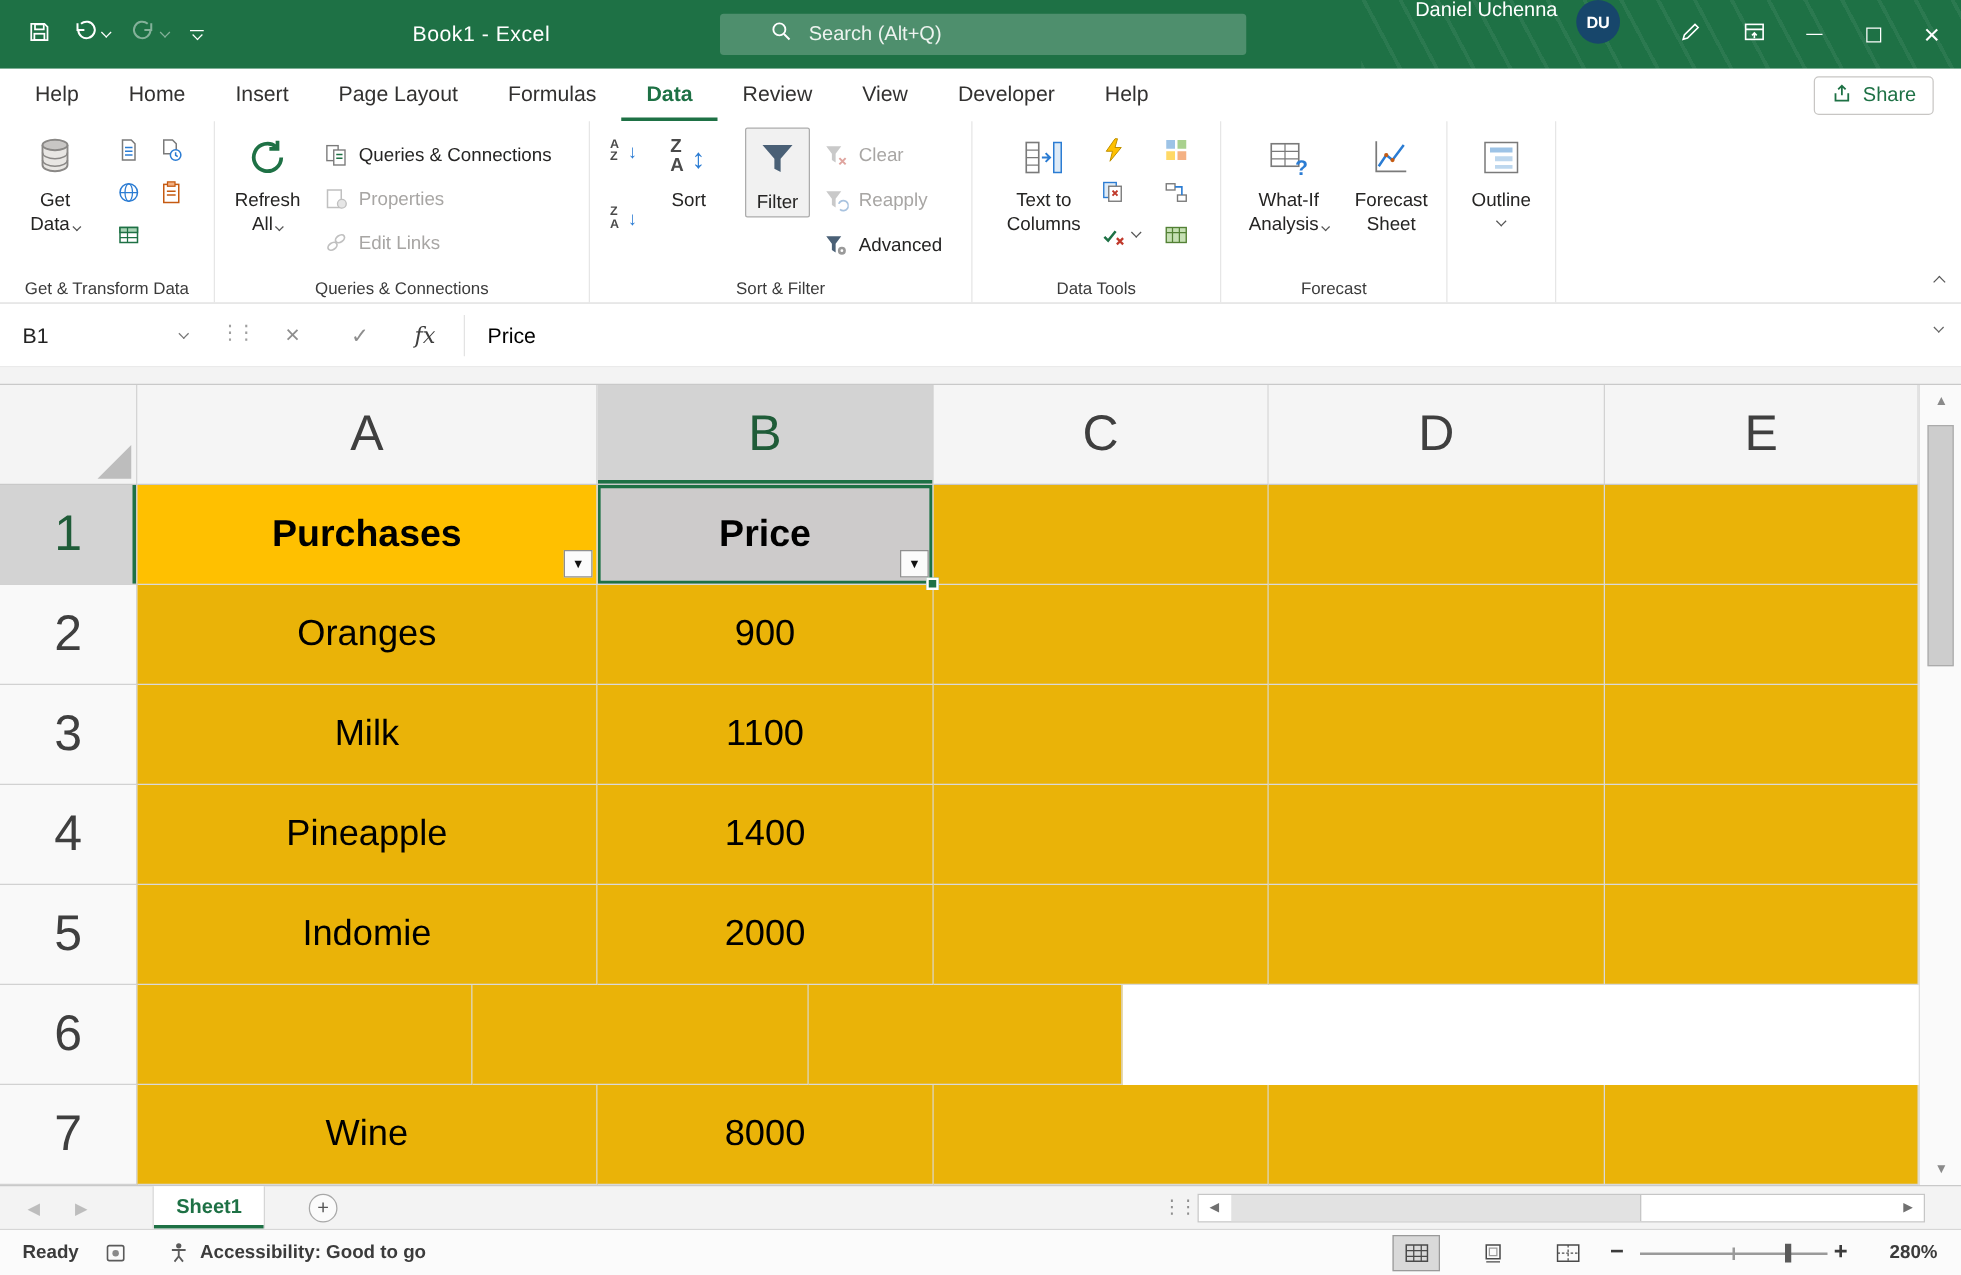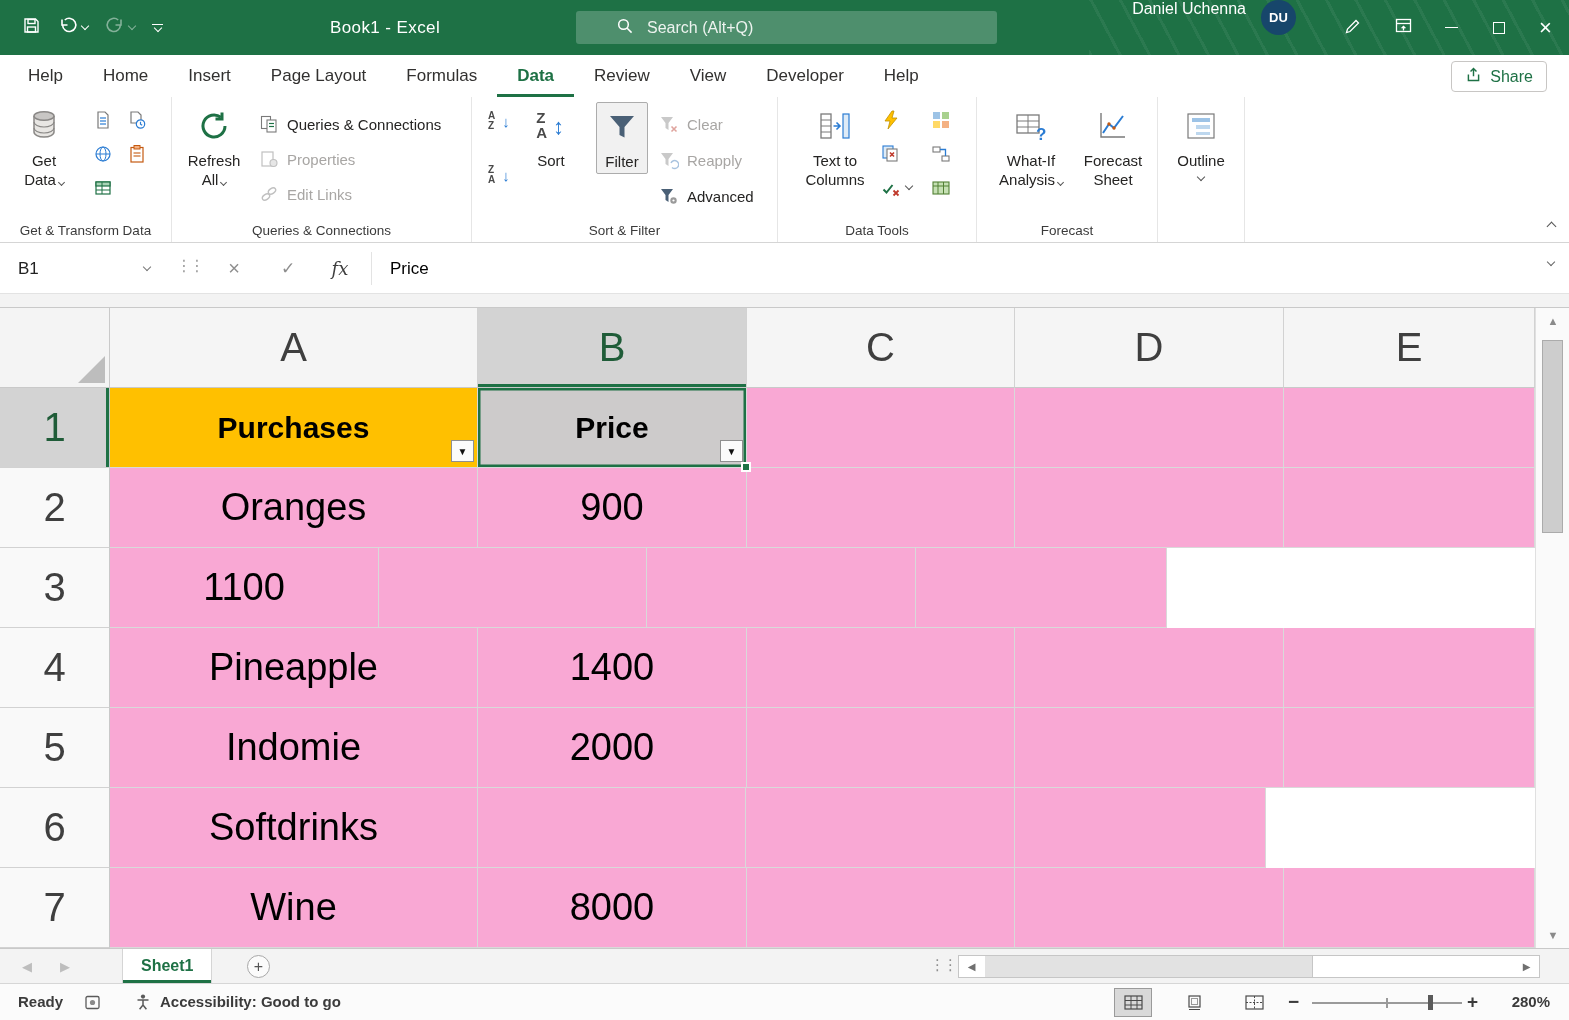--- a/index.html
+++ b/index.html
@@ -74,22 +74,22 @@
   .colheads { position:absolute; left:110px; top:0; height:80px; display:flex; }
   .colhead { height:80px; background:#F5F5F5; border-right:1px solid #D2D2D2; border-bottom:1px solid #C9C9C9;
     display:flex; align-items:center; justify-content:center; font-size:40px; font-weight:300; color:#3F3F3F; cursor:pointer; }
   .colhead.sel { background:#D3D3D3; color:#1F5C38; box-shadow:inset 0 -3px 0 #1E7145; }
   .rowheads { position:absolute; left:0; top:80px; width:110px; }
   .rowhead { width:110px; height:80px; background:#F9F9F9; border-right:1px solid #C9C9C9; border-bottom:1px solid #D2D2D2;
     display:flex; align-items:center; justify-content:center; font-size:40px; font-weight:300; color:#3F3F3F; cursor:pointer; }
   .rowhead.sel { background:#D3D3D3; color:#1F5C38; box-shadow:inset -3px 0 0 #1E7145; }
   .cells { position:absolute; left:110px; top:80px; }
   .crow { display:flex; height:80px; }
-  .cell { height:80px; background:#f9a8d4; border-right:1px solid #D9D9D9; border-bottom:1px solid #D9D9D9;
-    display:flex; align-items:center; justify-content:center; font-size:38px; color:#000; cursor:cell; position:relative; }
+  .cell { height:80px; background:#eab308; border-right:1px solid #D9D9D9; border-bottom:1px solid #D9D9D9;
+    display:flex; align-items:center; justify-content:center; font-size:29px; color:#000; cursor:cell; position:relative; }
   .ca{width:368px}.cb{width:269px}.cc{width:268px}.cd{width:269px}.ce{width:251px}
   .cell.hdrA { background:#FFC000; font-weight:bold; font-size:30px; }
   .cell.hdrB { background:#CDCBCB; font-weight:bold; font-size:30px; box-shadow:inset 0 0 0 2.5px #1E7145; }
   .fillhandle { position:absolute; right:-5px; bottom:-5px; width:10px; height:10px; background:#1E7145; border:2px solid #fff; z-index:4; }
   .flt { position:absolute; right:3px; bottom:5px; width:23px; height:22px; background:#FBFBFB; border:1px solid #8F8F8F;
     display:flex; align-items:center; justify-content:center; cursor:pointer; z-index:3; }
   .flt span { font-size:10px; color:#111; }
 
   
   .vscroll { position:absolute; left:1535px; top:308px; width:34px; height:640px; background:#FAFAFA; border-left:1px solid #E0E0E0; }
@@ -545,41 +545,41 @@
         <div class="cell ce"></div>
       </div>
       <div class="crow">
         <div class="cell ca">Oranges</div>
         <div class="cell cb">900</div>
         <div class="cell cc"></div>
         <div class="cell cd"></div>
         <div class="cell ce"></div>
       </div>
       <div class="crow">
+        <div class="cell ca">Milk</div>
         <div class="cell cb">1100</div>
         <div class="cell cc"></div>
         <div class="cell cd"></div>
         <div class="cell ce"></div>
       </div>
       <div class="crow">
         <div class="cell ca">Pineapple</div>
         <div class="cell cb">1400</div>
         <div class="cell cc"></div>
         <div class="cell cd"></div>
         <div class="cell ce"></div>
       </div>
       <div class="crow">
         <div class="cell ca">Indomie</div>
         <div class="cell cb">2000</div>
         <div class="cell cc"></div>
         <div class="cell cd"></div>
         <div class="cell ce"></div>
       </div>
       <div class="crow">
-        <div class="cell ca">Softdrinks</div>
         <div class="cell cc"></div>
         <div class="cell cd"></div>
         <div class="cell ce"></div>
       </div>
       <div class="crow">
         <div class="cell ca">Wine</div>
         <div class="cell cb">8000</div>
         <div class="cell cc"></div>
         <div class="cell cd"></div>
         <div class="cell ce"></div>

